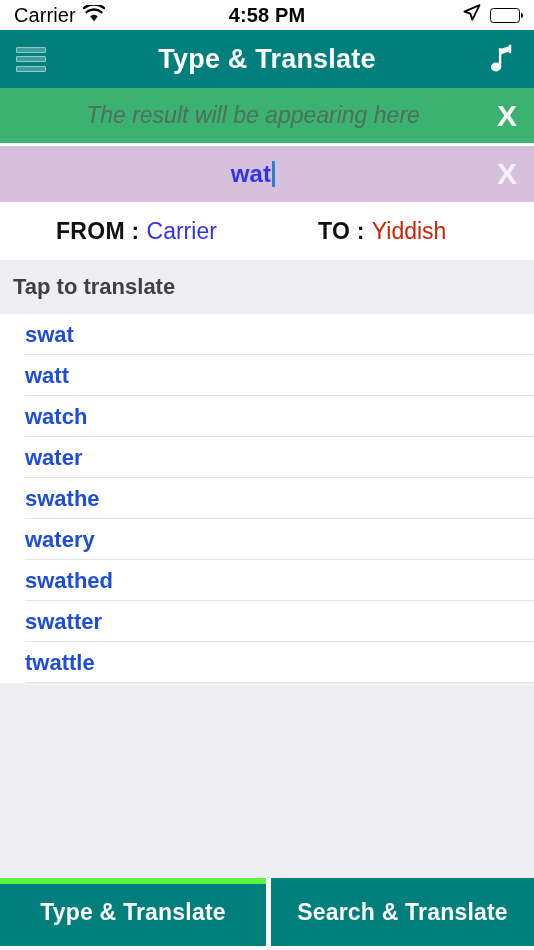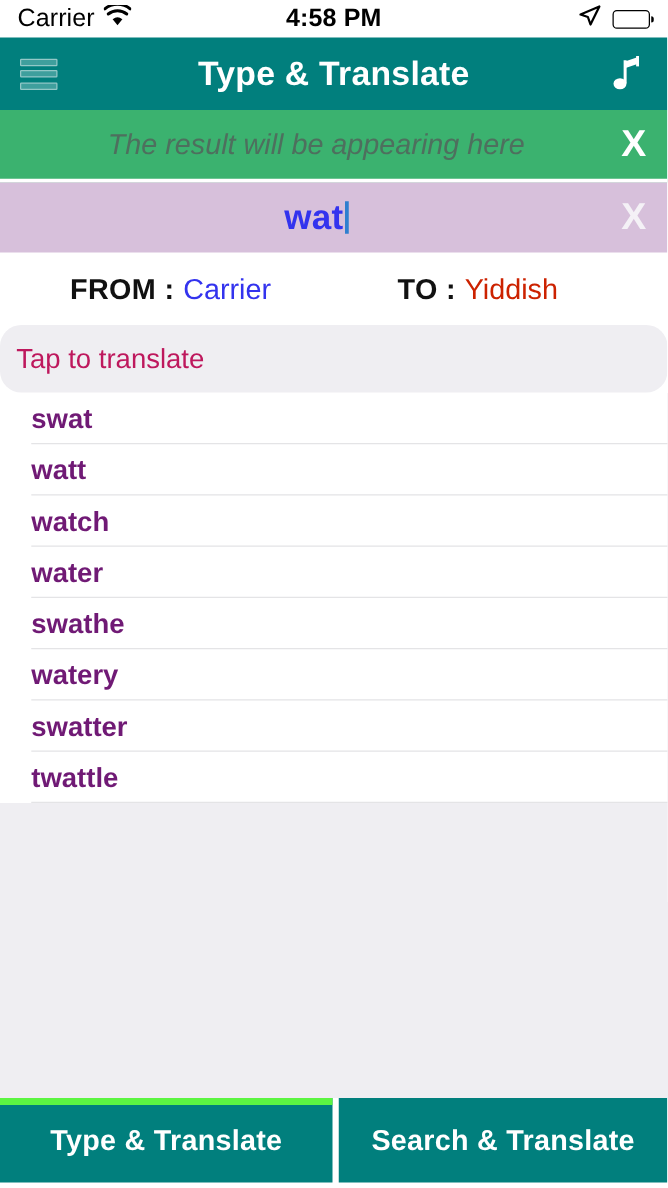--- a/index.html
+++ b/index.html
@@ -181,21 +181,21 @@
   }
   .input-value-wrap {
     flex: 1 1 auto;
     display: flex;
     align-items: center;
     justify-content: center;
     padding: 0 46px 0 18px;
     box-sizing: border-box;
   }
   .input-value {
-    font-size: 28px;
+    font-size: 24px;
     font-weight: bold;
     color: #3333ee;
     letter-spacing: 0.2px;
   }
   .caret {
     display: inline-block;
     width: 3px;
     height: 26px;
     background: #2f7fcf;
     margin-left: 1px;
@@ -226,42 +226,41 @@
 
   
   .tap-bar {
     flex: 0 0 54px;
     background: #efeef2;
     display: flex;
     align-items: center;
     padding-left: 13px;
     box-sizing: border-box;
     font-size: 22px;
-    font-weight: normal;
-    color: #be185d;
-    cursor: pointer;
-    border-radius: 17px;
+    font-weight: bold;
+    color: #404040;
+    cursor: pointer;
   }
 
   
   .list-wrap {
     flex: 1 1 auto;
     background: #ffffff;
     overflow-y: auto;
     position: relative;
   }
   .list-row {
     height: 41px;
     display: flex;
     align-items: center;
     padding-left: 25px;
     box-sizing: border-box;
     font-size: 22px;
     font-weight: bold;
-    color: #701a75;
+    color: #1d4ed8;
     cursor: pointer;
     position: relative;
   }
   .list-row::after {
     content: "";
     position: absolute;
     left: 25px;
     right: 0;
     bottom: 0;
     height: 1px;
@@ -388,20 +387,23 @@
         <div class="list-row">
           <span>water</span>
         </div>
         <div class="list-row">
           <span>swathe</span>
         </div>
         <div class="list-row">
           <span>watery</span>
         </div>
         <div class="list-row">
+          <span>swathed</span>
+        </div>
+        <div class="list-row">
           <span>swatter</span>
         </div>
         <div class="list-row">
           <span>twattle</span>
         </div>
       </div>
     <div class="list-filler"></div>
   </div>
 
   <div class="tab-bar">

